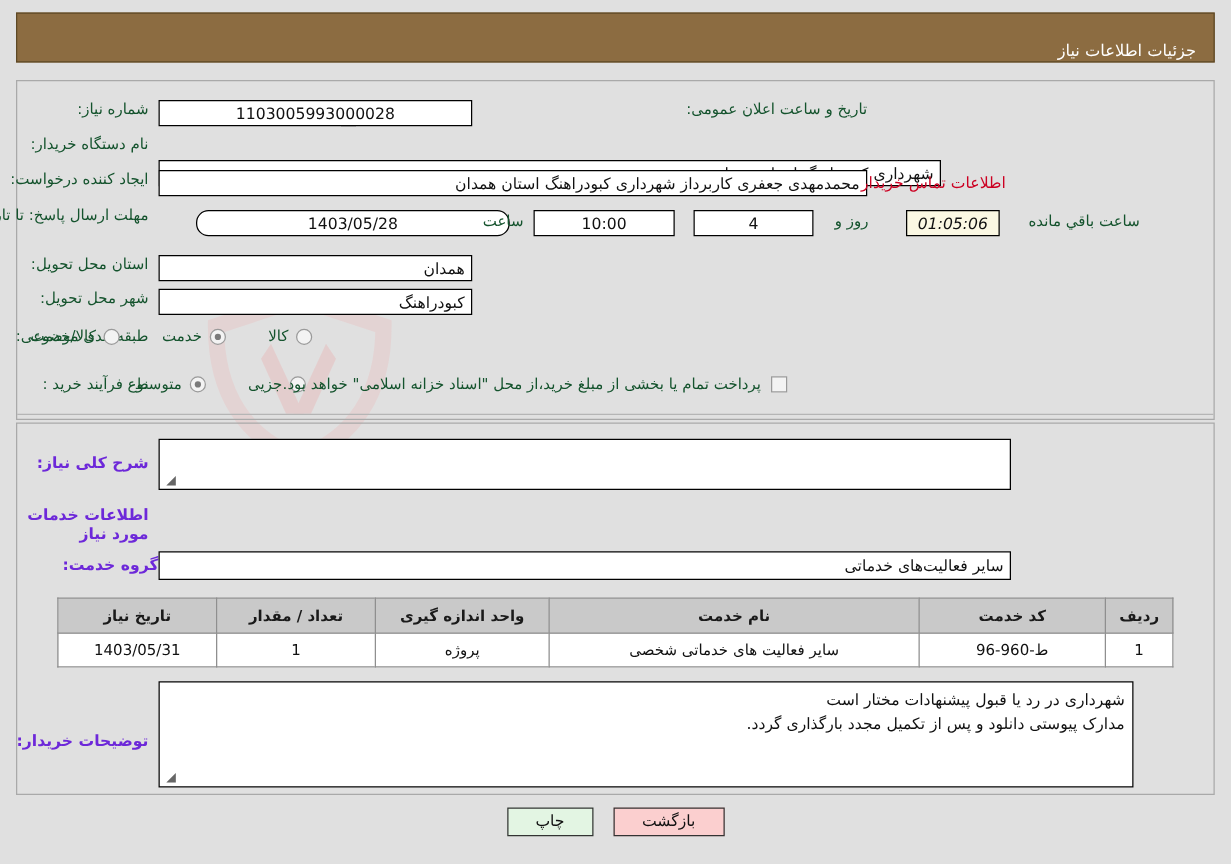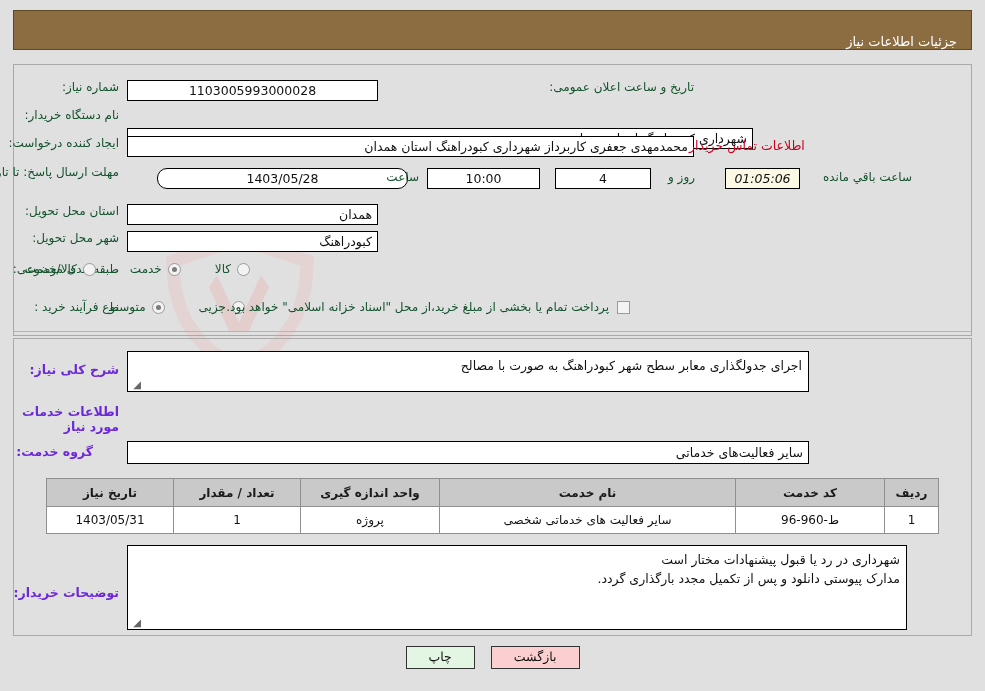--- a/index.html
+++ b/index.html
@@ -341,27 +341,26 @@
     <span class="chk"></span>
     <span class="lbl" style="margin-right:8px;">پرداخت تمام یا بخشی از مبلغ خرید،از محل "اسناد خزانه اسلامی" خواهد بود.</span>
   </div>
 
   <div class="divider" style="top:331px;"></div>
 
   <div class="panel" id="panel-bottom"></div>
 
   <div class="sect-title" style="top:362px; right:866px;">شرح کلی نیاز:</div>
   <div class="ta" style="position:absolute; top:351px; right:176px; width:682px; height:41px; z-index:4;">
-    <span>اجرای جدولگذاری معابر سطح شهر کبودراهنگ به صورت با مصالح</span>
     <span class="grip">◢</span>
   </div>
 
   <div class="sect-title" style="top:404px; right:866px;">اطلاعات خدمات مورد نیاز</div>
 
-  <div class="sect-title" style="top:444px; right:892px;text-align:right;">گروه خدمت:</div>
+  <div class="sect-title" style="top:444px; right:858px;text-align:right;">گروه خدمت:</div>
   <div class="fld right" style="position:absolute; top:441px; right:176px; width:682px; height:23px; line-height:21px; z-index:4;">سایر فعالیت‌های خدماتی</div>
 
   <div class="tbl-wrap">
     <table class="grid">
       <thead>
         <tr>
           <th style="width:45px;">ردیف</th>
           <th style="width:140px;">کد خدمت</th>
           <th>نام خدمت</th>
           <th style="width:130px;">واحد اندازه گیری</th>

